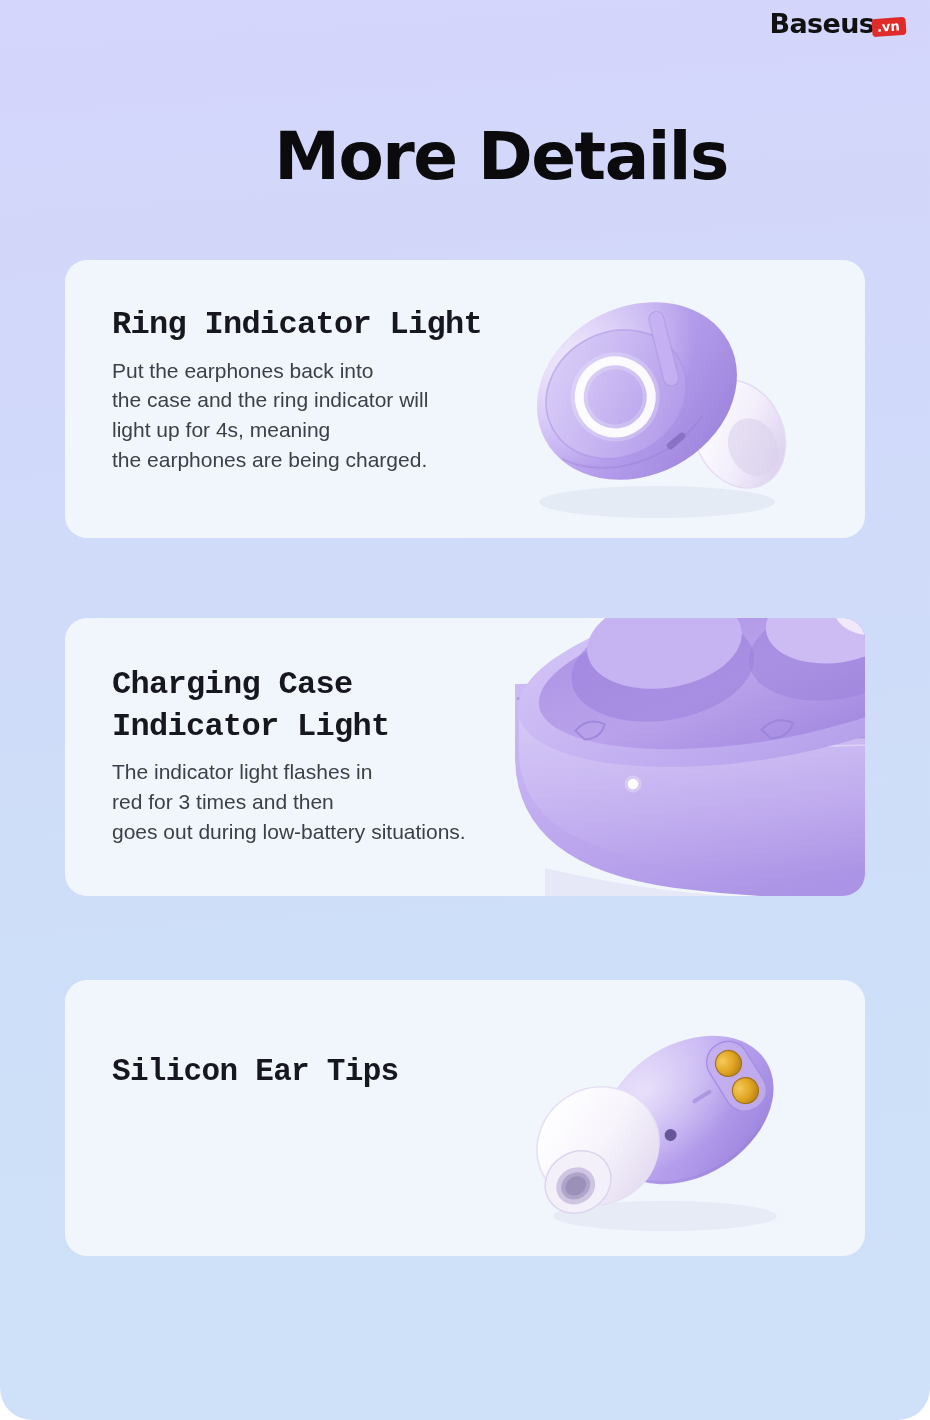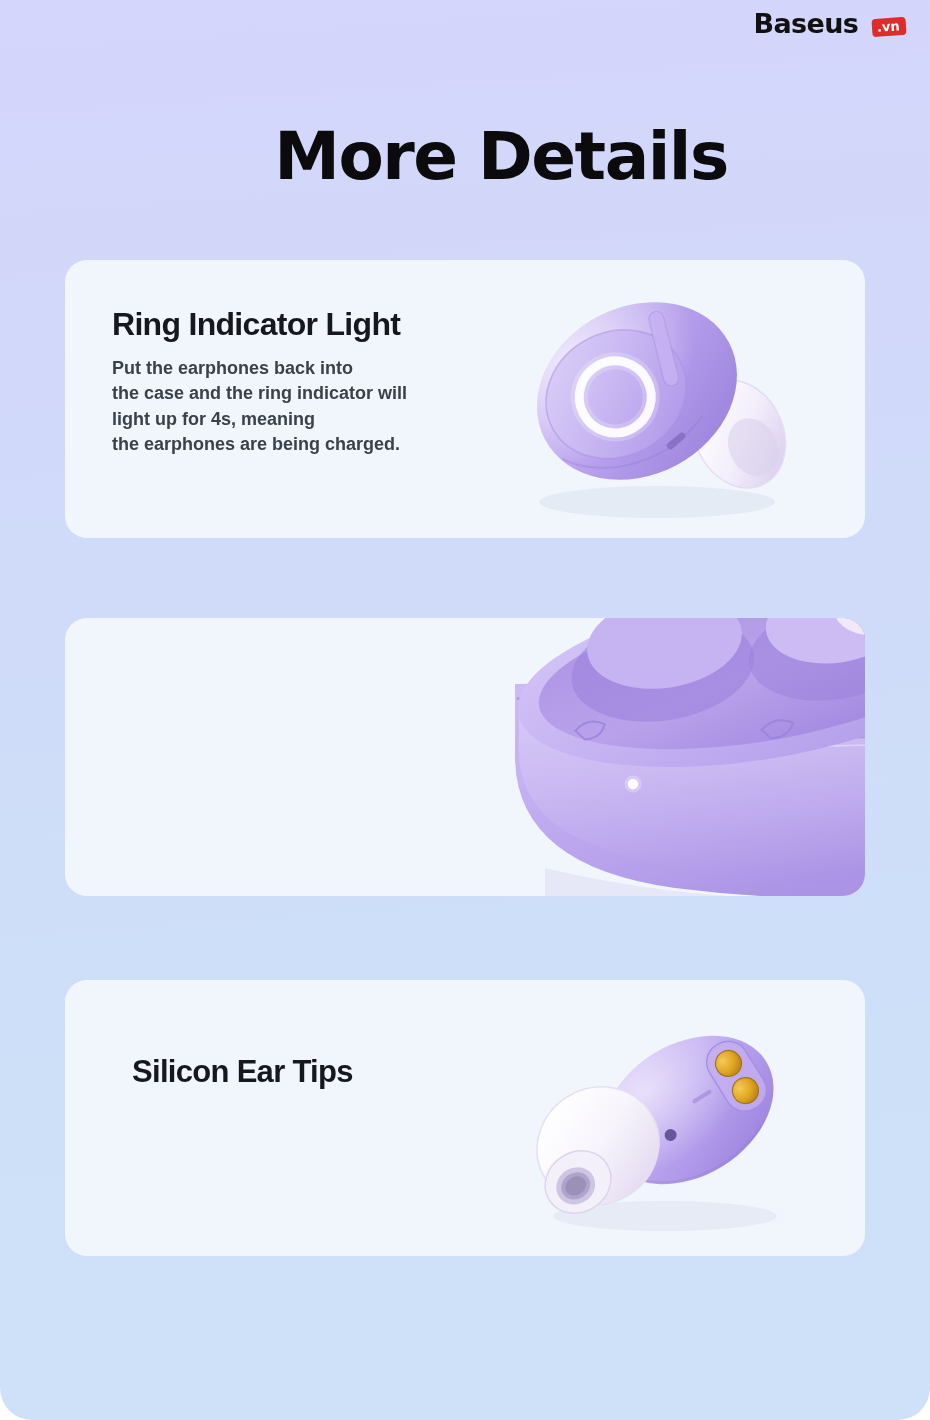--- a/index.html
+++ b/index.html
@@ -24,21 +24,21 @@
     box-sizing: border-box;
   }
 
   
   .brand {
     position: absolute;
     top: 10px;
     right: 24px;
     display: flex;
     align-items: center;
-    gap: 16px;
+    gap: 0;
   }
   .brand-word {
     font-family: "DejaVu Sans", sans-serif;
     font-size: 27px;
     font-weight: 700;
     letter-spacing: -0.6px;
     color: #111111;
     line-height: 1;
   }
   .brand-badge {
@@ -88,35 +88,35 @@
   .card-text {
     position: absolute;
     left: 47px;
     z-index: 3;
   }
   #card-1 .card-text { top: 44px; }
   #card-2 .card-text { top: 46px; }
   #card-3 .card-text { top: 72px; }
 
   .card-title {
-    font-family: Liberation Sans, sans-serif;
+    font-family: Liberation Mono, monospace;
     font-size: 32px;
     font-weight: 700;
     letter-spacing: -0.7px;
     color: #16181d;
     line-height: 1.30;
     margin: 0 0 10px 0;
     white-space: pre-line;
   }
-  #card-3 .card-title { font-size: 31px; margin-bottom: 9px; margin-left: 20px; }
+  #card-3 .card-title { font-size: 31px; margin-bottom: 9px; }
 
   .card-body {
     font-family: "Liberation Sans", sans-serif;
-    font-size: 18px;
-    font-weight: 700;
+    font-size: 21px;
+    font-weight: 400;
     color: #3b4149;
     line-height: 1.42;
     margin: 0;
     white-space: pre-line;
   }
 
   
   .product {
     position: absolute;
     z-index: 1;
@@ -270,20 +270,27 @@
           <path d="M 268 124 q 16 -12 32 -2 q -6 14 -24 12 z"></path>
         </g>
       </g>
 
       <circle cx="148" cy="178" r="5.2" fill="#ffffff"></circle>
       <circle cx="148" cy="178" r="8.5" fill="#ffffff" opacity="0.28"></circle>
 
       <path d="M 60 262 Q 240 306 470 288 L 470 300 L 60 300 Z" fill="#b7a6e0" opacity="0.18"></path>
     </svg>
 
+    <div class="card-text">
+      <h2 class="card-title">Charging Case
+Indicator Light</h2>
+      <p class="card-body">The indicator light flashes in
+red for 3 times and then
+goes out during low-battery situations.</p>
+    </div>
   </div>
 
   <div class="card" id="card-3">
 
     <svg class="product" id="earbud-tip" viewBox="0 0 300 240">
       <defs>
         <linearGradient id="budBody3" x1="0.2" y1="0.05" x2="0.8" y2="0.95">
           <stop offset="0%" stop-color="#cdbaf5"></stop>
           <stop offset="40%" stop-color="#bda8f0"></stop>
           <stop offset="75%" stop-color="#ad96e8"></stop>

